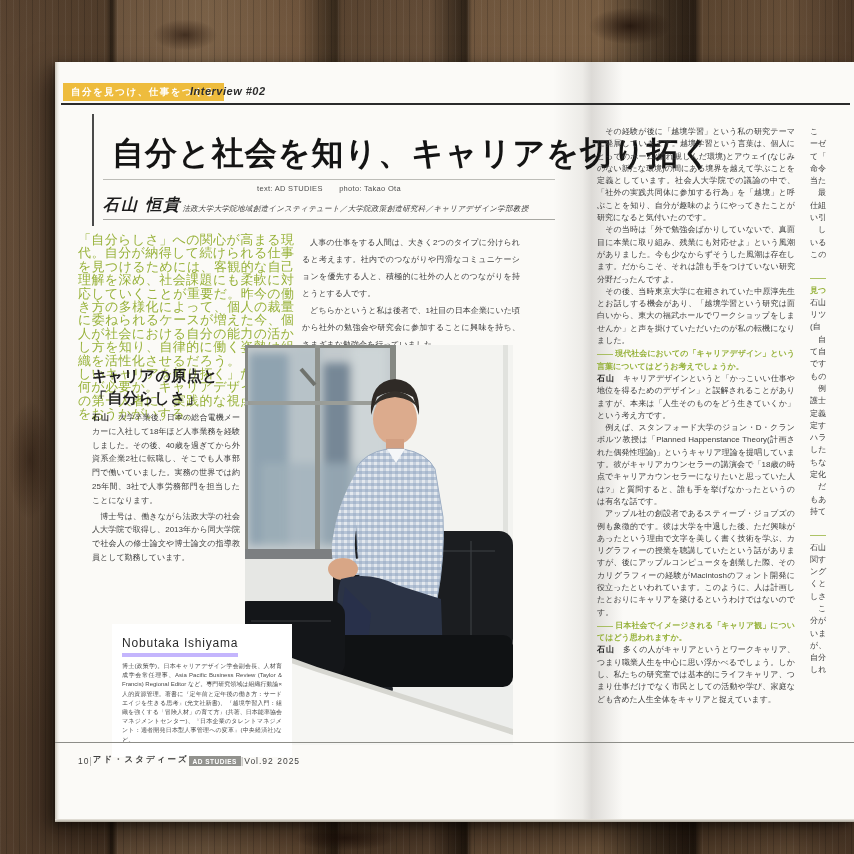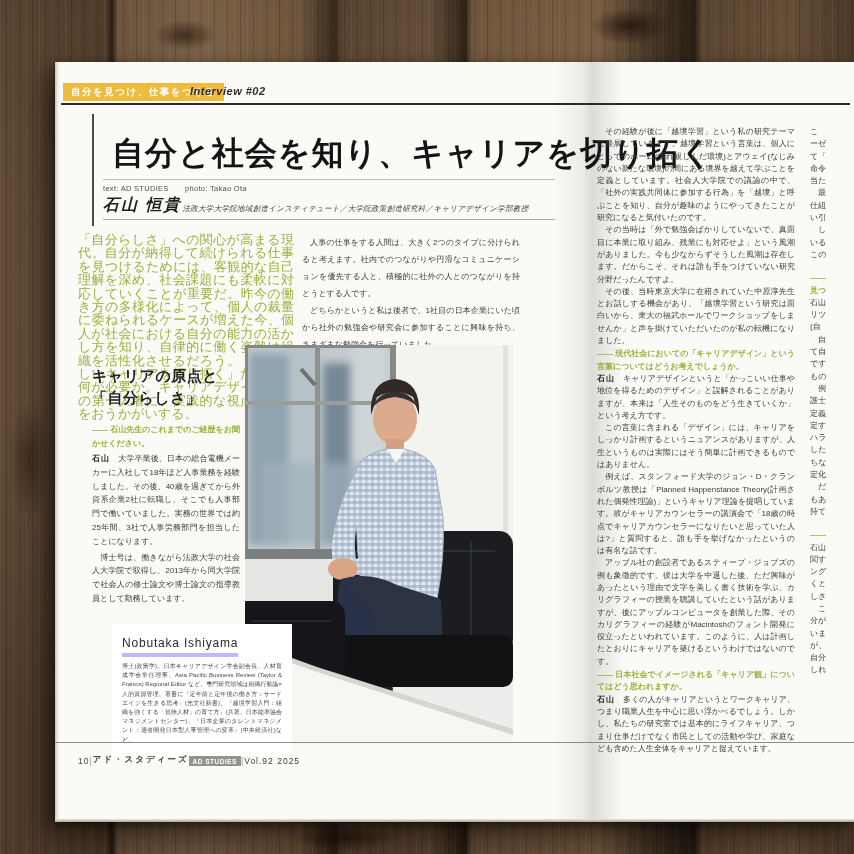--- a/index.html
+++ b/index.html
@@ -39,21 +39,21 @@
   
   .tag { position:absolute; left:8px; top:21px; background:#eebc3d; color:#fff;
     font-size:9.5px; font-weight:bold; letter-spacing:1.5px; padding:3px 8px 2px; }
   .interview { position:absolute; left:135px; top:23px; font-size:11px; font-weight:bold;
     font-style:italic; color:#2e2e2e; letter-spacing:.5px; }
   .rule-header { position:absolute; left:6px; top:41px; width:789px; height:2px; background:#2b2b2b; }
   .vbar { position:absolute; left:37px; top:52px; width:2px; height:112px; background:#4a4a4a; }
   .title { position:absolute; left:57px; top:70px; font-size:32px; font-weight:600;
     color:#141414; letter-spacing:1px; }
   .rule-a { position:absolute; left:48px; top:117px; width:452px; height:1px; background:#bdbdb8; }
-  .credits { position:absolute; left:48px; top:122px; width:452px; text-align:left;
+  .credits { position:absolute; left:48px; top:122px; width:452px; text-align:center;
     font-size:7.5px; color:#4f4f4f; letter-spacing:.3px; }
   .credits .photo-credit { margin-left:14px; }
   .author { position:absolute; left:48px; top:133px; width:452px; display:flex; align-items:flex-end;font-style:italic; }
   .author-name { font-size:16px; font-weight:bold; color:#1d1d1d; letter-spacing:2px; }
   .author-affil { font-size:7.5px; color:#3d3d3d; margin-left:1px; padding-bottom:2px; letter-spacing:.3px; }
   .rule-b { position:absolute; left:48px; top:157px; width:452px; height:1px; background:#a8a8a3; }
 
   
   .lead { position:absolute; left:23px; top:171px; width:216px;
     font-size:13px; line-height:13.4px; color:#98b23a; text-align:justify; font-weight:500; }
@@ -129,21 +129,20 @@
   <p class="lead">「自分らしさ」への関心が高まる現代。自分が納得して続けられる仕事を見つけるためには、客観的な自己理解を深め、社会課題にも柔軟に対応していくことが重要だ。昨今の働き方の多様化によって、個人の裁量に委ねられるケースが増えた今、個人が社会における自分の能力の活かし方を知り、自律的に働く姿勢は組織を活性化させるだろう。「自分らしいキャリアを切り拓く」ためには何が必要か。キャリアデザイン研究の第一人者に、実践的な視点でお話をおうかがいする。</p>
 
   <div class="intro-col">
     <p>　人事の仕事をする人間は、大きく2つのタイプに分けられると考えます。社内でのつながりや円滑なコミュニケーションを優先する人と、積極的に社外の人とのつながりを持とうとする人です。</p>
     <p>　どちらかというと私は後者で、1社目の日本企業にいた頃から社外の勉強会や研究会に参加することに興味を持ち、さまざまな勉強会を行っていました。</p>
   </div>
 
   <div class="qa-col">
     <div class="sec-heading">キャリアの原点と
 「自分らしさ」</div>
-    <p class="q">―― 石山先生のこれまでのご経歴をお聞かせください。</p>
     <p class="ans"><b class="spk">石山</b><span>　大学卒業後、日本の総合電機メーカーに入社して18年ほど人事業務を経験しました。その後、40歳を過ぎてから外資系企業2社に転職し、そこでも人事部門で働いていました。実務の世界では約25年間、3社で人事労務部門を担当したことになります。</span></p>
     <p class="ans">　博士号は、働きながら法政大学の社会人大学院で取得し、2013年から同大学院で社会人の修士論文や博士論文の指導教員として勤務しています。</p>
   </div>
 
   <div class="photo">
     <svg viewBox="0 0 268 400" width="268" height="400">
       <defs>
         <pattern id="gg" width="6" height="6" patternUnits="userSpaceOnUse">
           <rect width="6" height="6" fill="#e3e8ee"></rect>
           <rect width="3" height="6" fill="#b4c2d4" opacity=".65"></rect>
@@ -202,21 +201,20 @@
     <span class="cap-name">Nobutaka Ishiyama</span>
     <p class="cap-bio">博士(政策学)。日本キャリアデザイン学会副会長、人材育成学会常任理事、Asia Pacific Business Review (Taylor &amp; Francis) Regional Editor など。専門研究領域は組織行動論×人的資源管理。著書に『定年前と定年後の働き方：サードエイジを生きる思考』(光文社新書)、『越境学習入門：組織を強くする「冒険人材」の育て方』(共著、日本能率協会マネジメントセンター)、『日本企業のタレントマネジメント：適者開発日本型人事管理への変革』(中央経済社)など。</p>
   </div>
 
   <div class="rcol1">
     <p>　その経験が後に「越境学習」という私の研究テーマに発展していきます。越境学習という言葉は、個人にとってのホーム(慣れ親しんだ環境)とアウェイ(なじみのない新たな環境)の間にある境界を越えて学ぶことを定義としています。社会人大学院での議論の中で、「社外の実践共同体に参加する行為」を「越境」と呼ぶことを知り、自分が趣味のようにやってきたことが研究になると気付いたのです。</p>
     <p>　その当時は「外で勉強会ばかりしていないで、真面目に本業に取り組み、残業にも対応せよ」という風潮がありました。今も少なからずそうした風潮は存在します。だからこそ、それは誰も手をつけていない研究分野だったんですよ。</p>
     <p>　その後、当時東京大学に在籍されていた中原淳先生とお話しする機会があり、「越境学習という研究は面白いから、東大の福武ホールでワークショップをしませんか」と声を掛けていただいたのが私の転機になりました。</p>
     <p class="q">―― 現代社会においての「キャリアデザイン」という言葉についてはどうお考えでしょうか。</p>
     <p><b class="spk">石山</b><span>　キャリアデザインというと「かっこいい仕事や地位を得るためのデザイン」と誤解されることがありますが、本来は「人生そのものをどう生きていくか」という考え方です。</span></p>
-    <p>　この言葉に含まれる「デザイン」には、キャリアをしっかり計画するというニュアンスがありますが、人生というものは実際にはそう簡単に計画できるものではありません。</p>
     <p>　例えば、スタンフォード大学のジョン・D・クランボルツ教授は「Planned Happenstance Theory(計画された偶発性理論)」というキャリア理論を提唱しています。彼がキャリアカウンセラーの講演会で「18歳の時点でキャリアカウンセラーになりたいと思っていた人は?」と質問すると、誰も手を挙げなかったというのは有名な話です。</p>
     <p>　アップル社の創設者であるスティーブ・ジョブズの例も象徴的です。彼は大学を中退した後、ただ興味があったという理由で文字を美しく書く技術を学ぶ、カリグラフィーの授業を聴講していたという話がありますが、後にアップルコンピュータを創業した際、そのカリグラフィーの経験がMacintoshのフォント開発に役立ったといわれています。このように、人は計画したとおりにキャリアを築けるというわけではないのです。</p>
     <p class="q">―― 日本社会でイメージされる「キャリア観」についてはどう思われますか。</p>
     <p><b class="spk">石山</b><span>　多くの人がキャリアというとワークキャリア、つまり職業人生を中心に思い浮かべるでしょう。しかし、私たちの研究室では基本的にライフキャリア、つまり仕事だけでなく市民としての活動や学び、家庭なども含めた人生全体をキャリアと捉えています。</span></p>
   </div>
 
   <div class="rcol2">
     <div class="seg">こ
 ーゼ
 て「

